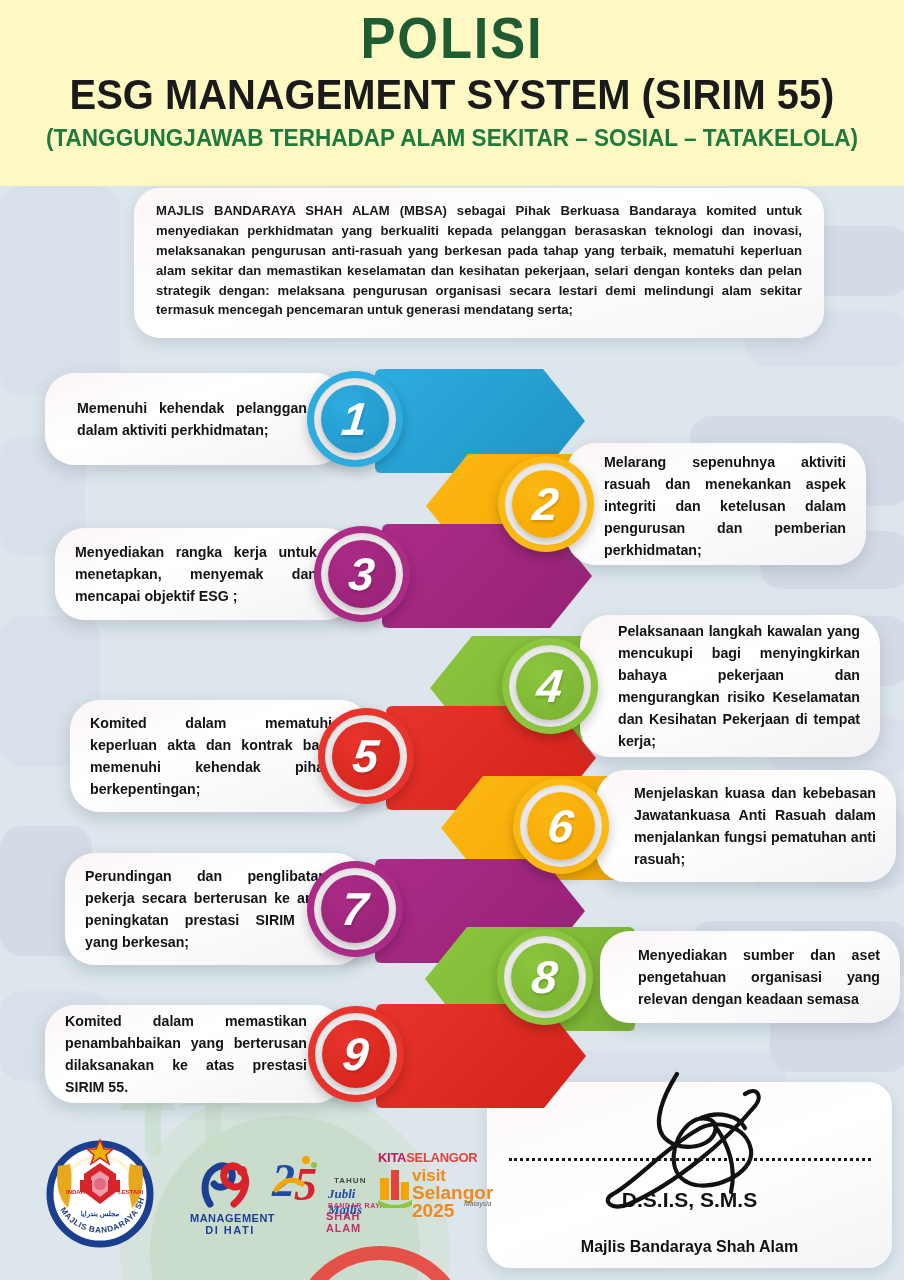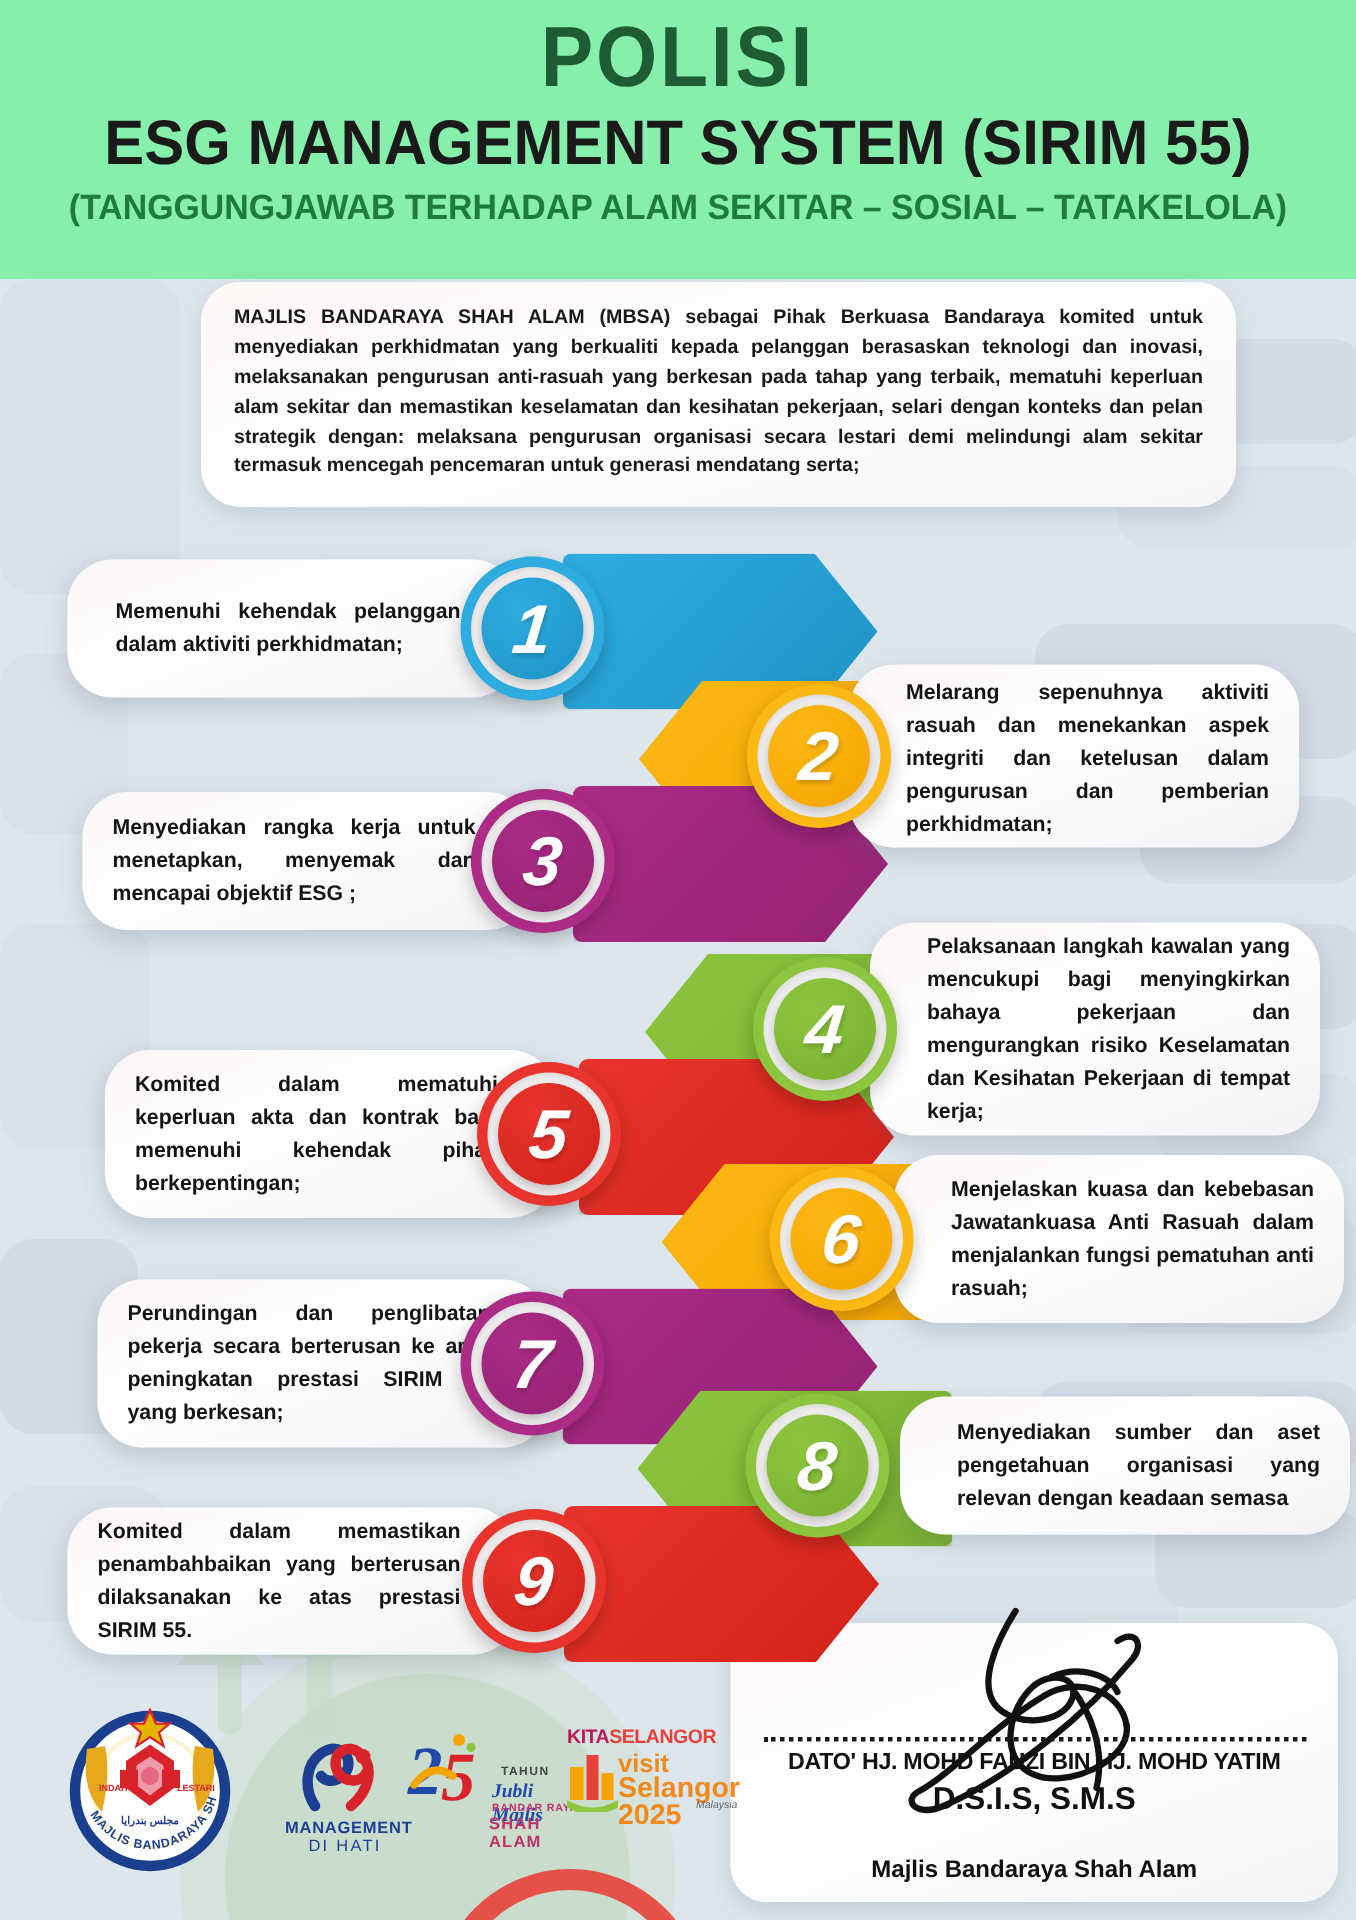--- a/index.html
+++ b/index.html
@@ -6,21 +6,21 @@
   html, body {
     width: 904px; height: 1280px;
     font-family: "Liberation Sans", sans-serif;
     overflow: hidden;
   }
   body { position: relative; background: #dce6ec; }
 
   
   .header {
     position: absolute; left: 0; top: 0; width: 904px; height: 186px;
-    background: #86efac;
+    background: #fef9c3;
     text-align: center;
   }
   .title-polisi {
     font-size: 57px; font-weight: 900; color: #1f5c33;
     letter-spacing: 2px; line-height: 1;
     padding-top: 10px;
     font-family: "Liberation Sans", sans-serif;
     transform: scaleX(0.92);
   }
   .title-main {
@@ -133,21 +133,21 @@
     font-size:16px; font-weight:800; color:#111; }
   .sign-org { position:absolute; left:0; top:156px; width:100%;
     font-size:16px; font-weight:800; color:#111; }
   .sig-svg { position:absolute; left:118px; top:-12px; }
 
   
   .logos { position:absolute; left:22px; top:1128px; width:460px; height:140px; }
   .crest { position:absolute; left:14px; top:2px; width:128px; height:128px; }
   .logo-integriti { position:absolute; left:168px; top:32px; width:80px; text-align:center; }
   .integriti-t1 { font-size:11px; font-weight:900; color:#1c3f94; letter-spacing:.5px; }
-  .integriti-t2 { font-size:11px; font-weight:400; color:#1c3f94; letter-spacing:1.5px; }
+  .integriti-t2 { font-size:11px; font-weight:700; color:#1c3f94; letter-spacing:1.5px; }
   .logo-25 { position:absolute; left:248px; top:22px; width:120px; }
   .jubli-tahun { position:absolute; left:64px; top:26px; font-size:8px; font-weight:800; color:#444; letter-spacing:1px;}
   .jubli-name { position:absolute; left:58px; top:36px; font-size:13px; font-weight:700; color:#1f4aa8; font-style:italic; font-family:"Liberation Serif",serif;}
   .jubli-sub { position:absolute; left:58px; top:52px; font-size:7px; font-weight:800; color:#c0306a; letter-spacing:.6px;}
   .jubli-city { position:absolute; left:56px; top:60px; font-size:11px; font-weight:900; color:#c0306a; letter-spacing:.8px;}
   .logo-selangor { position:absolute; left:356px; top:22px; width:130px; }
   .kita { font-size:13px; font-weight:900; letter-spacing:-.3px; }
   .kita .k { color:#be185d; }
   .kita .s { color:#e8413a; }
   .visit-wrap { position:absolute; left:34px; top:18px; }
@@ -321,21 +321,20 @@
 <div class="sign-card">
   <svg class="sig-svg" width="230" height="170" viewBox="0 0 230 170">
     <g fill="none" stroke="#111" stroke-width="4.2" stroke-linecap="round" stroke-linejoin="round">
       <path d="M72,4 C58,26 48,52 58,66 C70,82 104,80 110,62 C114,48 96,44 84,54 C66,70 62,102 82,112 C104,124 150,104 146,80"></path>
       <path d="M146,80 C142,56 112,48 92,60 C58,80 30,112 8,124 C-4,130 6,142 24,134 C70,114 120,72 150,36 C158,26 152,16 140,24"></path>
       <path d="M110,56 C122,72 132,96 126,122"></path>
       <path d="M96,48 C114,40 134,46 140,58"></path>
     </g>
   </svg>
   <div class="dotline"></div>
-  <div class="sign-name">DATO' HJ. MOHD FAUZI BIN HJ. MOHD YATIM</div>
   <div class="sign-qual">D.S.I.S, S.M.S</div>
   <div class="sign-org">Majlis Bandaraya Shah Alam</div>
 </div>
 
 <div class="logos">
 
   <div class="crest">
     <svg width="128" height="128" viewBox="0 0 128 128">
       <circle cx="64" cy="64" r="50" fill="#ffffff" stroke="#1b3f8f" stroke-width="7"></circle>
       <circle cx="64" cy="64" r="39" fill="#f7d84a" opacity=".25"></circle>

